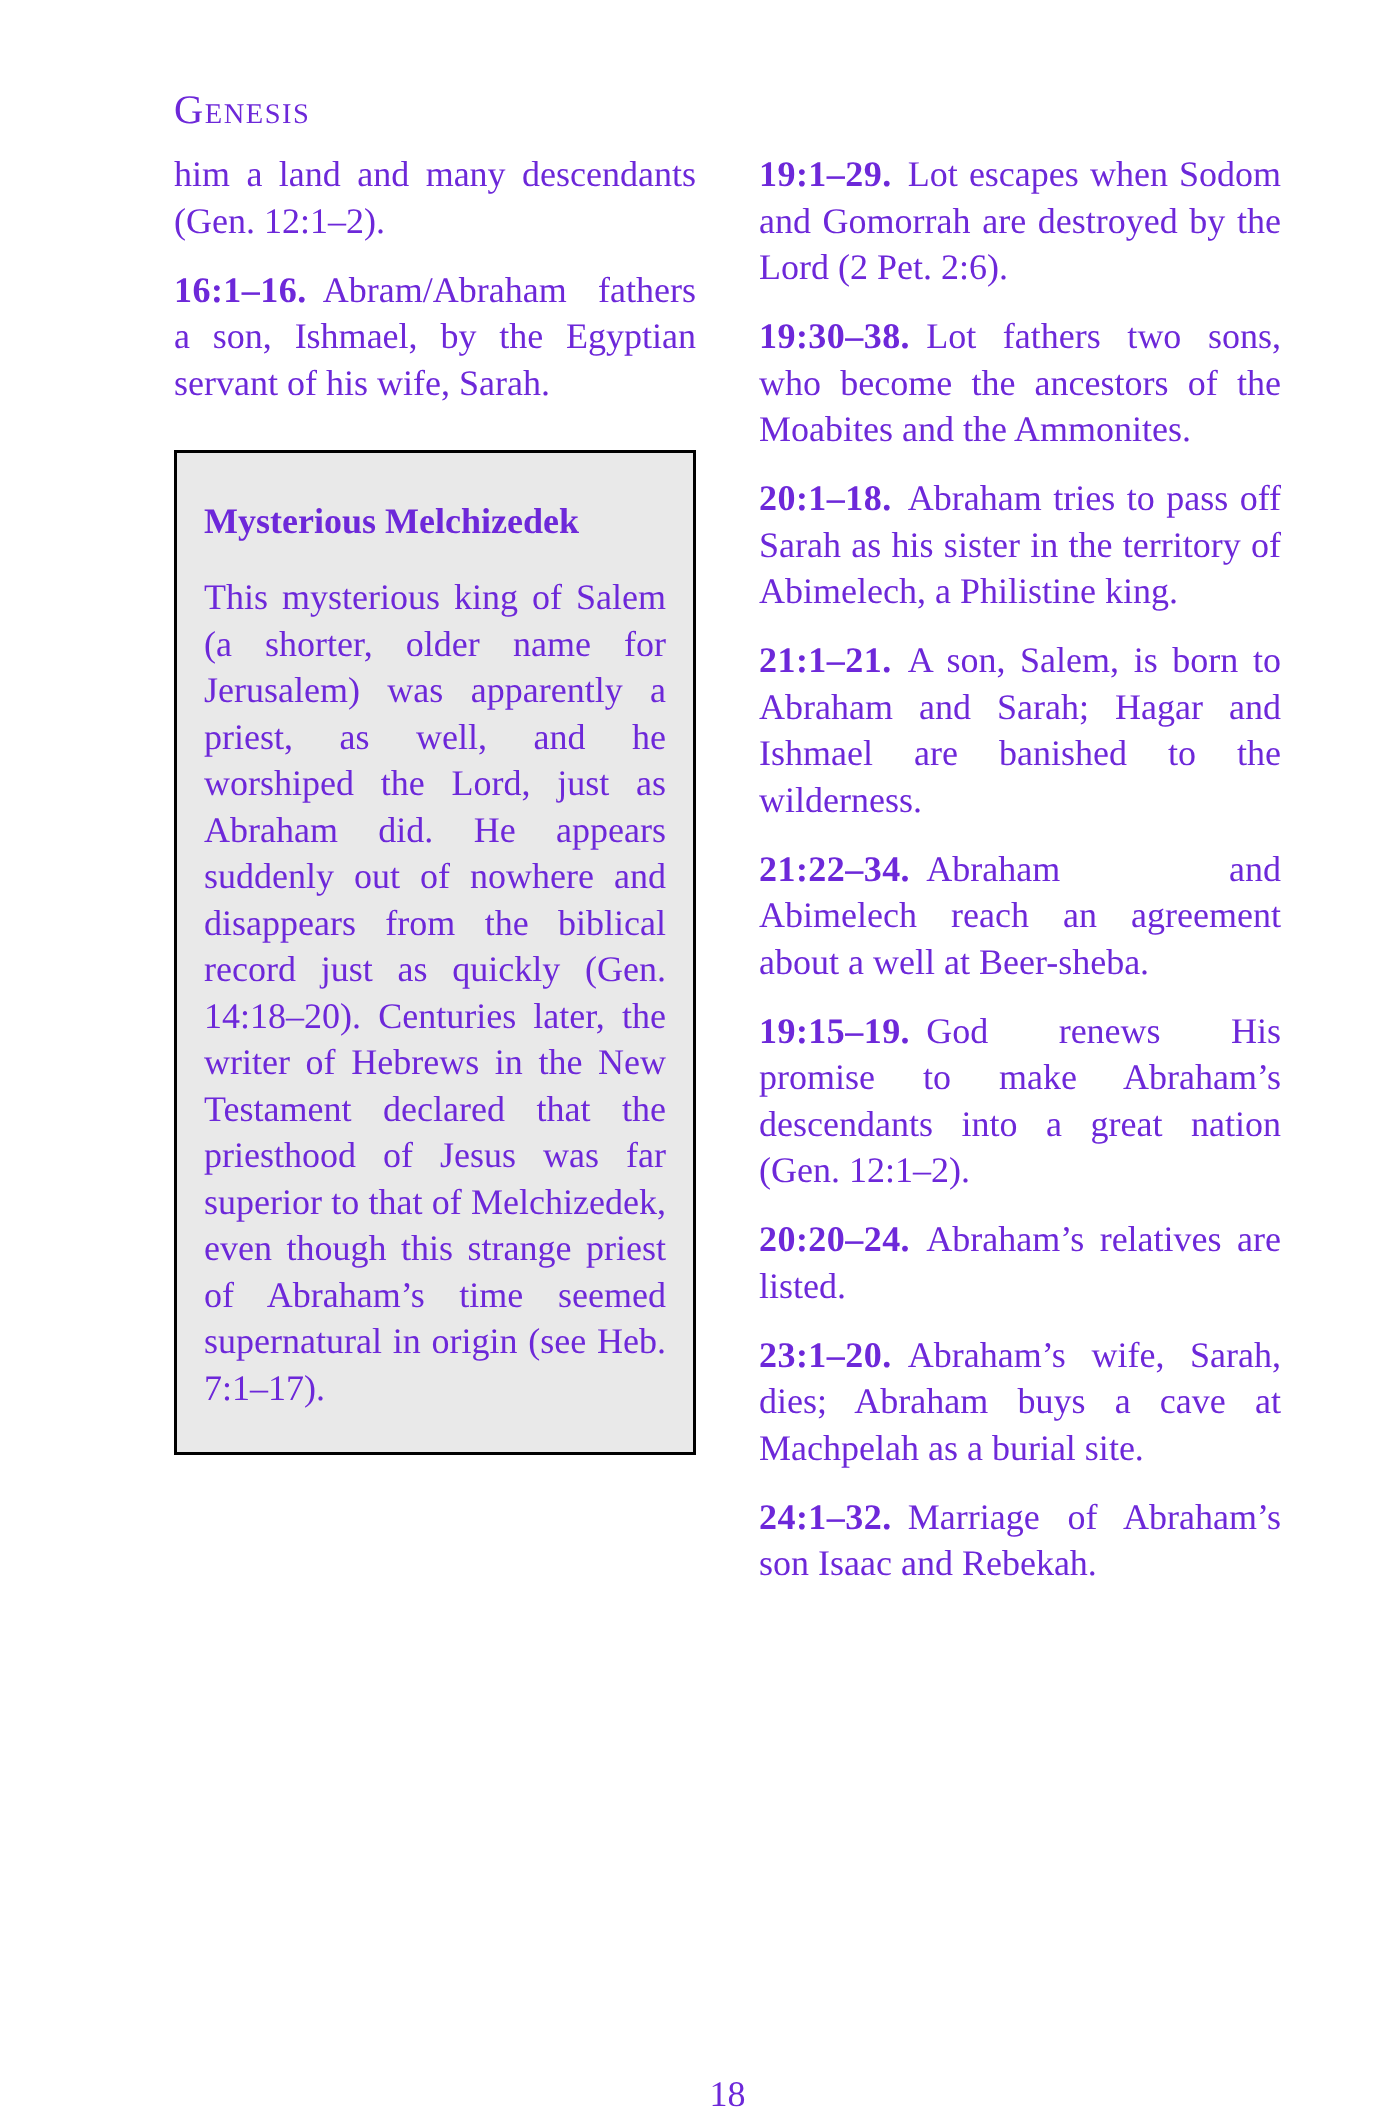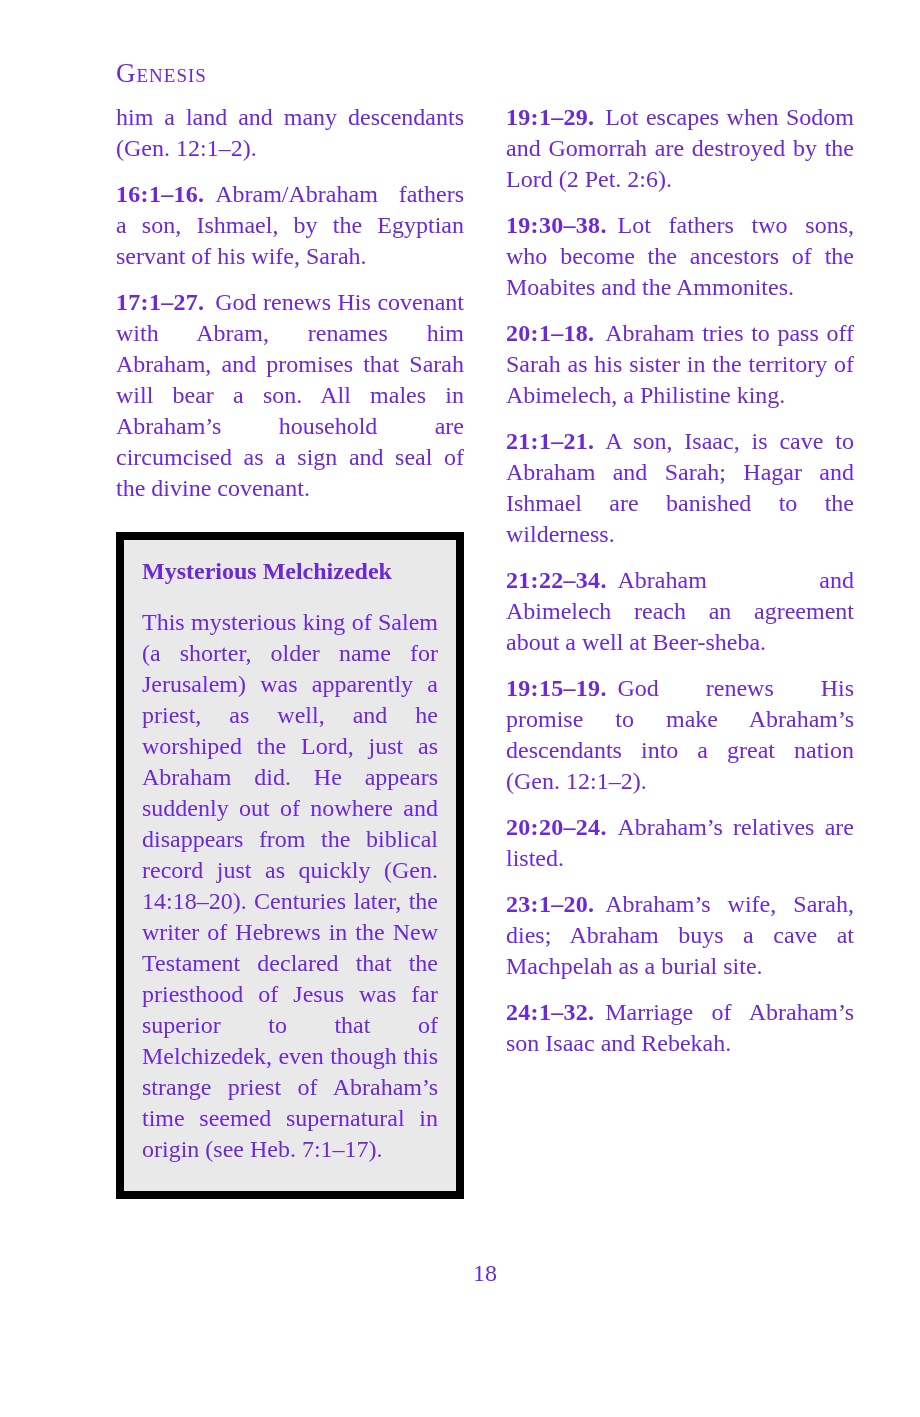--- a/index.html
+++ b/index.html
@@ -34,74 +34,73 @@
     text-align: justify;
   }
   .entry { margin-bottom: 15px; }
   .ref {
     font-weight: bold;
     padding-right: 0.45em;
     letter-spacing: 0.3px;
   }
   .sidebar-box {
     background: #e9e9e9;
-    border: 8px solid #000000;
+    border: 2px solid #000000;
     margin-top: 28px;
-    padding: 16px 18px 26px 18px;
+    padding: 31px 18px 26px 18px;
   }
   .sidebar-title {
     font-weight: bold;
     font-size: 24px;
     margin-bottom: 20px;
     text-align: left;
   }
   .sidebar-body {
     text-align: justify;
     margin: 0;
   }
   .page-number {
     position: absolute;
     left: 82px;
     width: 738px;
-    top: 1260px;
+    top: 1384px;
     text-align: center;
     font-size: 24px;
   }
 </style>
 </head>
 <body>
 
 <div class="page">
 
   <div class="running-head">Genesis</div>
 
   <div class="columns">
 
     <div class="col">
       <p class="entry"><span>him a land and many descendants (Gen. 12:1–2).</span></p>
 
       <p class="entry"><span class="ref">16:1–16.</span><span>Abram/Abraham fathers a son, Ishmael, by the Egyptian servant of his wife, Sarah.</span></p>
 
-      <p class="entry"><span class="ref">17:1–27.</span><span>God renews His covenant with Abram, renames him Abraham, and promises that Sarah will bear a son. All males in Abraham’s household are circumcised as a sign and seal of the divine covenant.</span></p>
 
 
       <div class="sidebar-box">
         <div class="sidebar-title">Mysterious Melchizedek</div>
         <p class="sidebar-body">This mysterious king of Salem (a shorter, older name for Jerusalem) was apparently a priest, as well, and he worshiped the Lord, just as Abraham did. He appears suddenly out of nowhere and disappears from the biblical record just as quickly (Gen. 14:18–20). Centuries later, the writer of Hebrews in the New Testament declared that the priesthood of Jesus was far superior to that of Melchizedek, even though this strange priest of Abraham’s time seemed supernatural in origin (see Heb. 7:1–17).</p>
       </div>
     </div>
 
     <div class="col">
       <p class="entry"><span class="ref">19:1–29.</span><span>Lot escapes when Sodom and Gomorrah are destroyed by the Lord (2 Pet. 2:6).</span></p>
 
       <p class="entry"><span class="ref">19:30–38.</span><span>Lot fathers two sons, who become the ancestors of the Moabites and the Ammonites.</span></p>
 
       <p class="entry"><span class="ref">20:1–18.</span><span>Abraham tries to pass off Sarah as his sister in the territory of Abimelech, a Philistine king.</span></p>
 
-      <p class="entry"><span class="ref">21:1–21.</span><span>A son, Isaac, is cave to Abraham and Sarah; Hagar and Ishmael are banished to the wilderness.</span></p>
+      <p class="entry"><span class="ref">21:1–21.</span><span>A son, Salem, is born to Abraham and Sarah; Hagar and Ishmael are banished to the wilderness.</span></p>
 
       <p class="entry"><span class="ref">21:22–34.</span><span>Abraham and Abimelech reach an agreement about a well at Beer-sheba.</span></p>
 
 
       <p class="entry"><span class="ref">19:15–19.</span><span>God renews His promise to make Abraham’s descendants into a great nation (Gen. 12:1–2).</span></p>
 
       <p class="entry"><span class="ref">20:20–24.</span><span>Abraham’s relatives are listed.</span></p>
 
       <p class="entry"><span class="ref">23:1–20.</span><span>Abraham’s wife, Sarah, dies; Abraham buys a cave at Machpelah as a burial site.</span></p>
 

